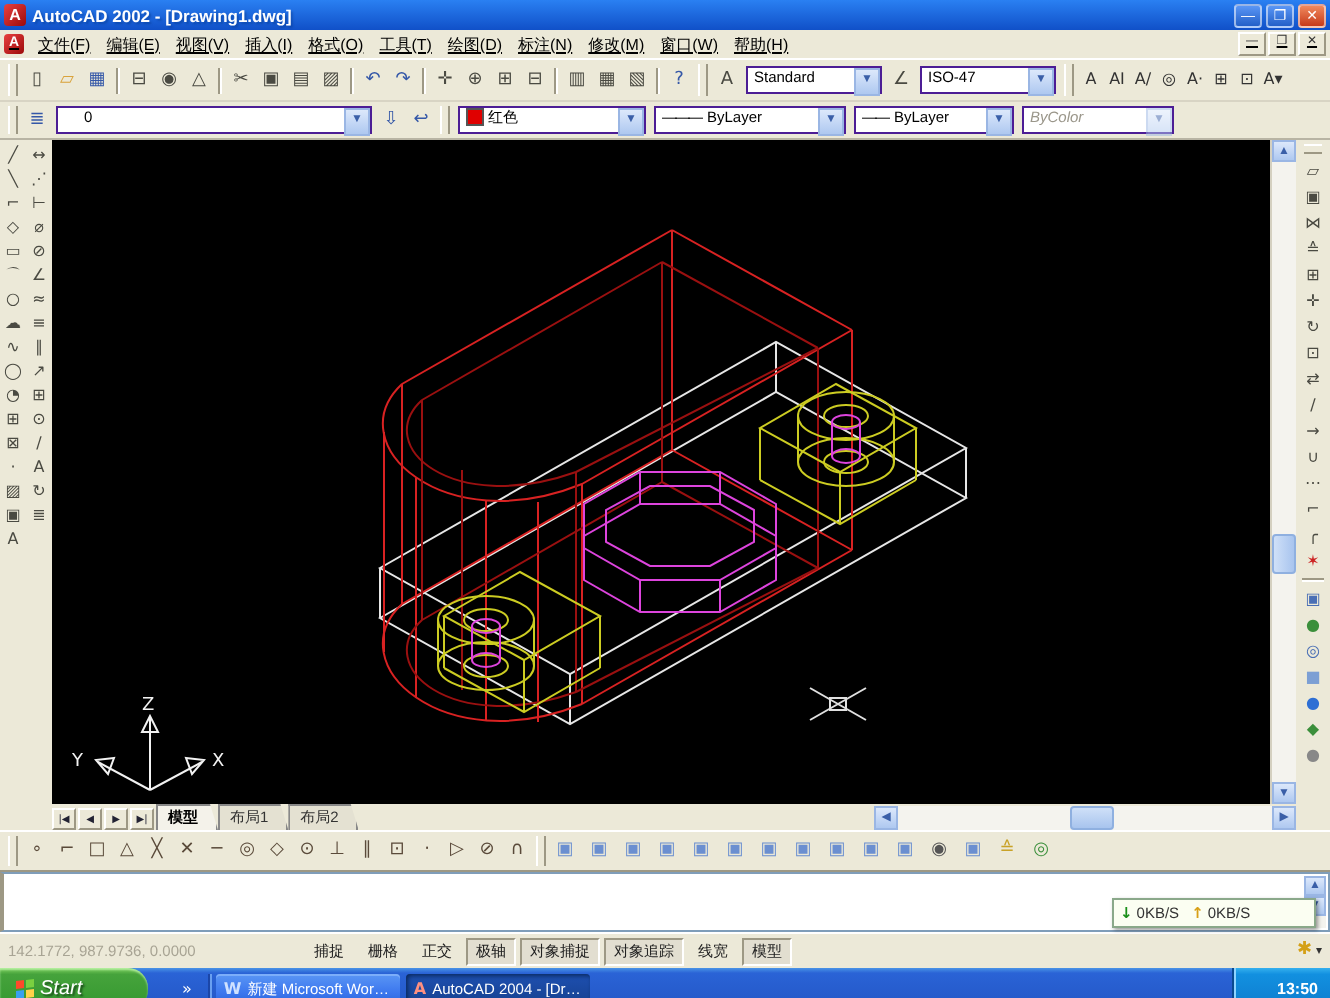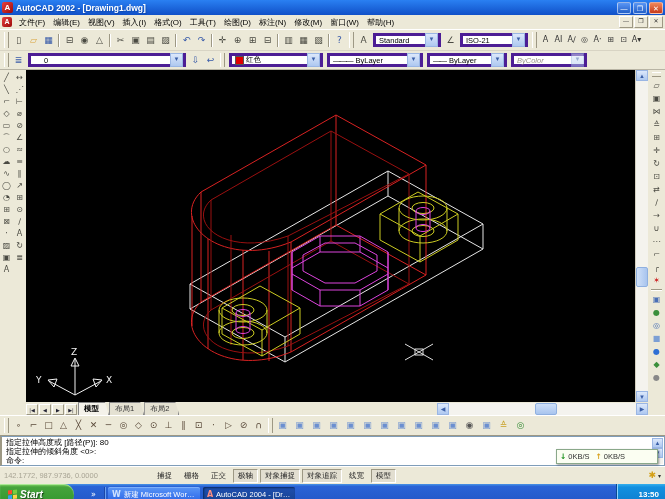--- a/index.html
+++ b/index.html
@@ -13,36 +13,36 @@
     background:linear-gradient(180deg,var(--c-titlebar_from,#2a80f2),var(--c-titlebar_to,#1050c8));}
   .appico{width:11px;height:11px;background:linear-gradient(135deg,#e84040,#9c0a0a);color:#fff;
     font-size:8px;font-weight:bold;text-align:center;line-height:11px;margin-right:3px;border-radius:2px;}
   .ttext{color:#fff;font-weight:bold;font-size:8.5px;flex:1;white-space:nowrap;text-shadow:1px 1px 1px #00338066;}
   .tbtn{width:14px;height:12px;margin-left:2px;border-radius:2px;color:#fff;font-size:7px;text-align:center;line-height:12px;
     background:linear-gradient(180deg,#5a96f5,#2360c8);border:1px solid #ffffff88;box-sizing:border-box;}
   .tbtn.close{background:linear-gradient(180deg,#f0885c,#c63a1a);}
 
   
   .menubar{height:14px;flex:0 0 14px;display:flex;align-items:center;background:var(--c-chrome,#ece9d8);
-    border-bottom:1px solid #ffffff;padding:0 2px;font-size:8px;}
+    border-bottom:1px solid #ffffff;padding:0 2px;font-size:8px;text-decoration:underline;}
   .mi{padding:0 4px;color:#000;white-space:nowrap;}
   .mdi{margin-left:auto;display:flex;gap:1px;}
   .mdibtn{width:12px;height:10px;border:1px solid;border-color:#fff #9d9884 #9d9884 #fff;background:#ece9d8;
     font-size:6px;text-align:center;line-height:9px;color:#333;}
 
   
   .trow{display:flex;align-items:center;background:var(--c-chrome,#ece9d8);padding:0 2px;}
   .row1{height:20px;flex:0 0 20px;border-bottom:1px solid #d8d4c4;}
   .row2{height:18px;flex:0 0 18px;border-bottom:1px solid #b8b4a4;}
   .grip{width:3px;height:80%;border-left:1px solid #fff;border-right:1px solid #9d9884;margin:0 2px;}
   .tb{width:15px;height:15px;flex:0 0 15px;display:flex;align-items:center;justify-content:center;
     font-size:9px;color:#4a4a42;background:transparent;}
   .sm .tb{width:13px;height:13px;flex-basis:13px;font-size:8px;}
   .vsep{width:1px;height:13px;background:#9d9884;border-right:1px solid #fff;margin:0 2px;flex:0 0 1px;}
-  .combo{height:14px;display:flex;align-items:center;border:3px solid #4c1d95;background:#fff;font-size:7.5px;
+  .combo{height:14px;display:flex;align-items:flex-start;border:1px solid #4c1d95;background:#fff;font-size:7.5px;
     padding-left:3px;box-sizing:border-box;margin:0 2px;}
   .combo .cv{flex:1;white-space:nowrap;overflow:hidden;color:#000;}
   .combo .dd{width:11px;height:12px;background:linear-gradient(180deg,#dce8fb,#aec8f0);border:1px solid #9ab6e4;
     color:#3a5fa8;font-size:6px;text-align:center;line-height:11px;flex:0 0 11px;}
   .combo.gray .cv{color:#9a968a;font-style:italic;}
   .swatch{width:7px;height:7px;background:#e00000;border:1px solid #555;margin-right:2px;flex:0 0 7px;}
   .lt{letter-spacing:-1px;color:#000;margin-right:3px;}
   .lsico{font-size:8px;margin:0 1px;}
 
   
@@ -104,21 +104,21 @@
   
   .taskbar{height:21px;flex:0 0 21px;background:linear-gradient(180deg,#4993e6 0%,#2a63d6 12%,#2458c8 85%,#1b46a8 100%);
     display:flex;align-items:center;}
   .startbtn{height:21px;width:74px;display:flex;align-items:center;gap:3px;padding-left:8px;box-sizing:border-box;
     background:linear-gradient(180deg,#7ed05e 0%,#46a33c 15%,#379a31 80%,#247020 100%);
     border-radius:0 10px 10px 0;box-shadow:inset 0 1px 1px #d0ffc0aa;}
   .flag{width:9px;height:9px;display:grid;grid-template-columns:4px 4px;grid-template-rows:4px 4px;gap:1px;transform:skewY(-6deg);}
   .flag i{display:block;}
   .flag i:nth-child(1){background:#ff4a2a;}.flag i:nth-child(2){background:#7ad040;}
   .flag i:nth-child(3){background:#38a0f0;}.flag i:nth-child(4){background:#ffd24a;}
-  .slabel{color:#fff;font-weight:bold;font-style:italic;font-size:10px;text-shadow:1px 1px 1px #1a4a1a;}
+  .slabel{color:#fff;font-weight:normal;font-style:italic;font-size:10px;text-shadow:1px 1px 1px #1a4a1a;}
   .ql{display:flex;align-items:center;gap:3px;padding:0 6px;}
   .qlico{font-size:9px;}
   .chev{color:#fff;font-size:8px;}
   .tsep{width:1px;height:15px;background:#1b46a8;border-right:1px solid #6aa0f0;margin:0 2px;}
   .task{height:16px;width:92px;display:flex;align-items:center;gap:3px;padding:0 4px;box-sizing:border-box;margin-right:3px;
     background:linear-gradient(180deg,#5a96f5,#3识b76ee 60%,#2a63d6);background:linear-gradient(180deg,#5a96f5,#3b76ee 60%,#2a63d6);
     border-radius:2px;box-shadow:inset 0 1px 0 #9cc4ff88;}
   .task.active{background:linear-gradient(180deg,#1e4fb0,#16418f);box-shadow:inset 1px 1px 2px #0a2a60;}
   .ticon{font-size:8px;font-weight:bold;}
   .tlabel{color:#fff;font-size:7.5px;white-space:nowrap;overflow:hidden;text-overflow:ellipsis;}
@@ -247,21 +247,21 @@
         <span class="g">A</span>
       </span>
     <span class="combo" style="width:68px;">
       <span class="cv">Standard</span>
       <span class="dd">▼</span>
     </span>
     <span class="tb">
         <span class="g">∠</span>
       </span>
     <span class="combo" style="width:68px;">
-      <span class="cv">ISO-21</span>
+      <span class="cv">ISO-47</span>
       <span class="dd">▼</span>
     </span>
     <span class="grip"></span>
     <span style="display:flex;align-items:center;" class="sm">
 
     <span class="tb">
           <span class="g" style="color: rgb(51, 51, 51);">A</span>
         </span>
         <span class="tb">
           <span class="g" style="color: rgb(51, 51, 51);">AI</span>
@@ -714,26 +714,20 @@
         <span class="tb">
           <span class="g" style="color: rgb(201, 162, 39);">≙</span>
         </span>
         <span class="tb">
           <span class="g" style="color: rgb(59, 143, 59);">◎</span>
         </span>
       </span>
   </div>
 
   <div class="cmd">
-    <span style="display:block;">
-
-    <div class="cline"><span>指定拉伸高度或 [路径(P)]: 80</span></div>
-        <div class="cline"><span>指定拉伸的倾斜角度 &lt;0&gt;:</span></div>
-        <div class="cline"><span>命令:</span></div>
-      </span>
     <span class="cmdsb">
       <span class="sbtn">▲</span>
       <span class="sbtn">▼</span>
     </span>
   </div>
 
   <div class="statusbar">
     <span class="coords">142.1772, 987.9736, 0.0000</span>
     <span style="display:flex;">
 

